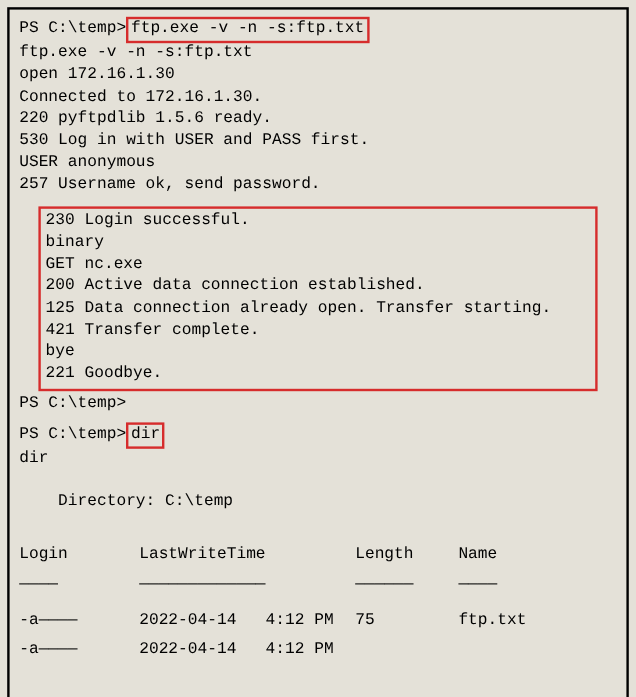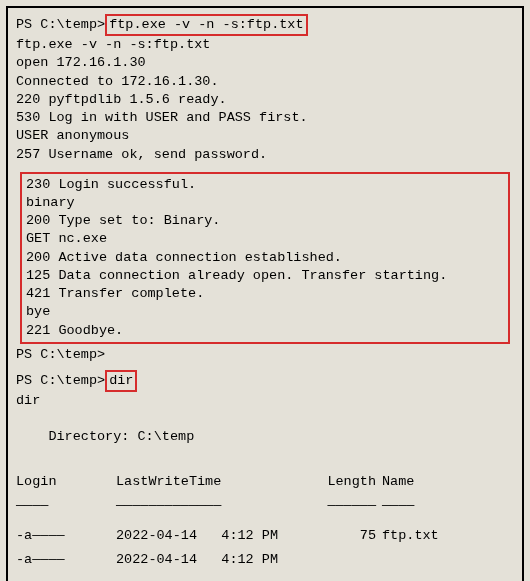--- a/index.html
+++ b/index.html
@@ -29,39 +29,38 @@
       align-items: center;
     }
     .highlight-box {
       border: 2px solid #d62c2c;
       padding: 0 2px;
       display: inline-block;
     }
     .highlight-block {
       border: 2px solid #d62c2c;
       padding: 2px 4px;
-      margin: 2px 4px;
+      margin: 2px 16px;
     }
     .dir-table {
       margin-top: 8px;
     }
     .dir-row {
       display: flex;
       white-space: pre;
     }
     .col-mode {
       width: 100px;
     }
     .col-lwt {
       width: 180px;
       text-align: left;
     }
     .col-len {
       width: 80px;
-      text-align: right;
     }
     .col-name {
       padding-left: 6px;
     }
     .dash-underline {
       font-weight: normal;
     }
     .spacer {
       height: 12px;
     }
@@ -88,21 +87,20 @@
     <div class="line">530 Log in with USER and PASS first.</div>
     <div class="line">USER anonymous</div>
     <div class="line">257 Username ok, send password.</div>
   </div>
 
   <div class="spacer-sm"></div>
 
   <div class="highlight-block">
     <div class="line">230 Login successful.</div>
     <div class="line">binary</div>
-    <div class="line">200 Type set to: Binary.</div>
     <div class="line">GET nc.exe</div>
     <div class="line">200 Active data connection established.</div>
     <div class="line">125 Data connection already open. Transfer starting.</div>
     <div class="line">421 Transfer complete.</div>
     <div class="line">bye</div>
     <div class="line">221 Goodbye.</div>
   </div>
 
   <div class="line">PS C:\temp&gt;</div>
 

